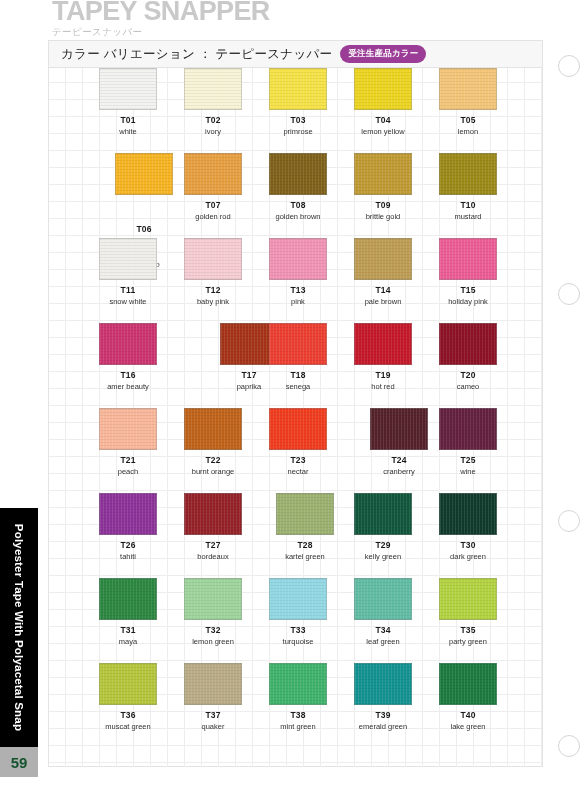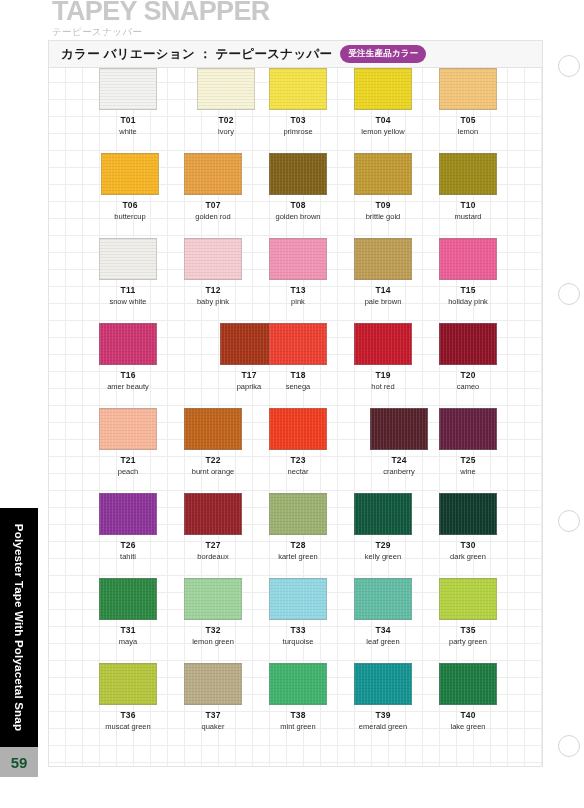--- a/index.html
+++ b/index.html
@@ -42,21 +42,21 @@
   
   .panel{
     position:absolute;left:48px;top:40px;width:495px;height:727px;
     background:#ffffff;border:1px solid #e3e3e3;box-sizing:border-box;
   }
   .panel-head{
     height:27px;background:#f7f7f7;border-bottom:1px solid #e3e3e3;
     display:flex;align-items:center;padding-left:12px;box-sizing:border-box;
   }
   .panel-head-title{
-    font-size:12.5px;font-weight:bold;color:#1a1a1a;letter-spacing:.3px;white-space:nowrap;
+    font-size:12.5px;font-weight:normal;color:#1a1a1a;letter-spacing:.3px;white-space:nowrap;
   }
   .badge{
     margin-left:8px;background:#9b3d96;color:#ffffff;border-radius:9px;
     font-size:8.5px;font-weight:bold;padding:2.5px 8px 3px;white-space:nowrap;
     letter-spacing:.2px;
   }
 
   
   .sheet{
     position:relative;width:100%;height:699px;box-sizing:border-box;
@@ -113,21 +113,21 @@
     <span class="panel-head-title">カラー バリエーション ： テーピースナッパー</span>
     <span class="badge">受注生産品カラー</span>
   </div>
   <div class="sheet" id="sheet">
       <div class="row">
         <div class="cell" style="left: 50px;">
           <div class="swatch" style="background-color: rgb(242, 242, 240); width: 58px; height: 42px;"></div>
           <div class="code">T01</div>
           <div class="cname">white</div>
         </div>
-        <div class="cell" style="left: 135px; padding-left: 13px;">
+        <div class="cell" style="left: 135px;">
           <div class="swatch" style="background-color: rgb(247, 243, 214); width: 58px; height: 42px;"></div>
           <div class="code">T02</div>
           <div class="cname">ivory</div>
         </div>
         <div class="cell" style="left: 220px;">
           <div class="swatch" style="background-color: rgb(245, 226, 70); width: 58px; height: 42px;"></div>
           <div class="code">T03</div>
           <div class="cname">primrose</div>
         </div>
         <div class="cell" style="left: 305px;">
@@ -135,21 +135,21 @@
           <div class="code">T04</div>
           <div class="cname">lemon yellow</div>
         </div>
         <div class="cell" style="left: 390px;">
           <div class="swatch" style="background-color: rgb(243, 197, 120); width: 58px; height: 42px;"></div>
           <div class="code">T05</div>
           <div class="cname">lemon</div>
         </div>
       </div>
       <div class="row">
-        <div class="cell" style="left: 52px;">
+        <div class="cell" style="left: 66px; gap: 24px;">
           <div class="swatch" style="background-color: rgb(246, 180, 34); width: 58px; height: 42px;"></div>
           <div class="code">T06</div>
           <div class="cname">buttercup</div>
         </div>
         <div class="cell" style="left: 135px;">
           <div class="swatch" style="background-color: rgb(231, 159, 65); width: 58px; height: 42px;"></div>
           <div class="code">T07</div>
           <div class="cname">golden rod</div>
         </div>
         <div class="cell" style="left: 220px;">
@@ -253,21 +253,21 @@
         <div class="cell" style="left: 50px;">
           <div class="swatch" style="background-color: rgb(140, 51, 153); width: 58px; height: 42px;"></div>
           <div class="code">T26</div>
           <div class="cname">tahiti</div>
         </div>
         <div class="cell" style="left: 135px;">
           <div class="swatch" style="background-color: rgb(148, 34, 40); width: 58px; height: 42px;"></div>
           <div class="code">T27</div>
           <div class="cname">bordeaux</div>
         </div>
-        <div class="cell" style="left: 220px;">
+        <div class="cell" style="left: 227px;">
           <div class="swatch" style="background-color: rgb(156, 177, 112); width: 58px; height: 42px;"></div>
           <div class="code">T28</div>
           <div class="cname">kartel green</div>
         </div>
         <div class="cell" style="left: 305px;">
           <div class="swatch" style="background-color: rgb(17, 87, 60); width: 58px; height: 42px;"></div>
           <div class="code">T29</div>
           <div class="cname">kelly green</div>
         </div>
         <div class="cell" style="left: 390px;">

